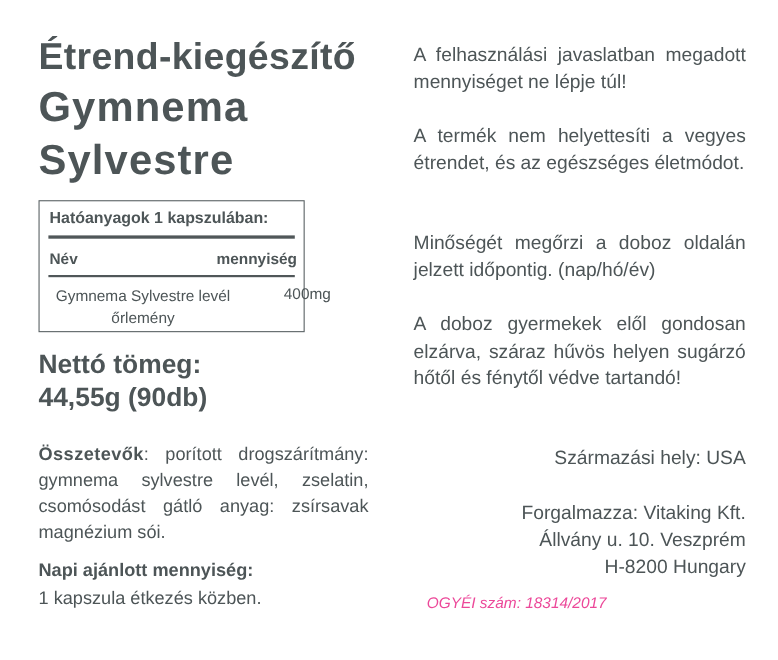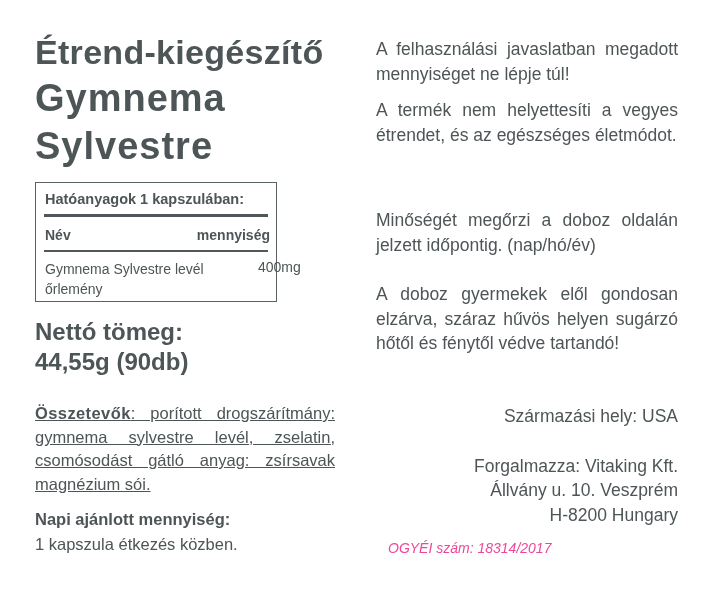--- a/index.html
+++ b/index.html
@@ -12,25 +12,25 @@
   .right { position: absolute; left: 376px; top: 0; width: 302px; }
   .t1 { position: absolute; top: 33px; left: 0; font-size: 34px; font-weight: bold; letter-spacing: 0.3px; color: #4d5557; white-space: nowrap; }
   .t2 { position: absolute; top: 76px; left: 0; font-size: 38px; font-weight: bold; letter-spacing: 1px; color: #4d5557; white-space: nowrap; line-height: 44px; }
   .t3 { position: absolute; top: 124px; left: 0; font-size: 38px; font-weight: bold; letter-spacing: 1px; color: #4d5557; white-space: nowrap; line-height: 44px; }
   .box { position: absolute; top: 182px; left: 0; width: 242px; height: 120px; border: 1.5px solid #5a6264; box-sizing: border-box; }
   .box-title { position: absolute; top: 8px; left: 9px; font-size: 14.5px; font-weight: bold; color: #4d5557; }
   .rule-thick { position: absolute; top: 31px; left: 0; right: 0; margin: 0 8px; height: 3px; background: #505759; }
   .box-hdr-name { position: absolute; top: 44px; left: 9px; font-size: 14px; font-weight: bold; color: #4d5557; }
   .box-hdr-qty { position: absolute; top: 44px; right: 6px; font-size: 14px; font-weight: bold; color: #4d5557; }
   .rule-thin { position: absolute; top: 67px; left: 0; right: 0; margin: 0 8px; height: 1.5px; background: #505759; }
-  .box-item { position: absolute; top: 76px; left: 9px; font-size: 14px; line-height: 20px; color: #4d5557; width: 170px; }
+  .box-item { position: absolute; top: 76px; left: 9px; font-size: 14px; line-height: 20px; color: #4d5557; width: 170px; text-align: center; }
   .box-qty { position: absolute; top: 76px; left: 222px; font-size: 14px; color: #4d5557; }
   .net1 { position: absolute; top: 318px; left: 0; font-size: 24px; font-weight: bold; color: #4d5557; white-space: nowrap; }
   .net2 { position: absolute; top: 348px; left: 0; font-size: 24px; font-weight: bold; color: #4d5557; white-space: nowrap; }
-  .ingr { position: absolute; top: 402px; left: 0; width: 300px; font-size: 16.5px; line-height: 23.5px; text-align: justify; color: #4d5557; text-decoration: underline; }
+  .ingr { position: absolute; top: 402px; left: 0; width: 300px; font-size: 16.5px; line-height: 23.5px; text-align: justify; color: #4d5557; }
   .ingr .lab { font-weight: bold; letter-spacing: 0.4px; }
   .daily-h { position: absolute; top: 510px; left: 0; font-size: 16.5px; font-weight: bold; color: #4d5557; white-space: nowrap; }
   .daily-v { position: absolute; top: 535px; left: 0; font-size: 16.5px; color: #4d5557; white-space: nowrap; }
   .p { position: absolute; left: 0; width: 302px; font-size: 17.5px; line-height: 24.5px; text-align: justify; color: #4d5557; }
   .p.nj { text-align: right; white-space: nowrap; }
   .ogyei { position: absolute; left: 0; top: 540px; font-size: 14px; font-style: italic; color: #ec4899; white-space: nowrap; margin-left: 12px; }
 </style>
 </head>
 <body>
 
@@ -53,21 +53,21 @@
   <div class="net2">44,55g (90db)</div>
 
   <div class="ingr"><span class="lab">Összetevők</span><span>: porított drogszárít­mány: gymnema sylvestre levél, zselatin, csomósodást gátló anyag: zsírsavak magnézium sói.</span></div>
 
   <div class="daily-h">Napi ajánlott mennyiség:</div>
   <div class="daily-v">1 kapszula étkezés közben.</div>
 </div>
 
 <div class="right">
   <div class="p" style="top:37px">A felhasználási javaslatban meg­adott mennyiséget ne lépje túl!</div>
-  <div class="p" style="top:98px">A termék nem helyettesíti a ve­gyes étrendet, és az egészséges életmódot.</div>
+  <div class="p" style="top:111px">A termék nem helyettesíti a ve­gyes étrendet, és az egészséges életmódot.</div>
   <div class="p" style="top:208px">Minőségét megőrzi a doboz olda­lán jelzett időpontig. (nap/hó/év)</div>
   <div class="p" style="top:282px">A doboz gyermekek elől gondo­san elzárva, száraz hűvös helyen sugárzó hőtől és fénytől védve tartandó!</div>
   <div class="p nj" style="top:404px">Származási hely: USA</div>
   <div class="p nj" style="top:454px">Forgalmazza: Vitaking Kft.</div>
   <div class="p nj" style="top:478px">Állvány u. 10.  Veszprém</div>
   <div class="p nj" style="top:503px">H-8200 Hungary</div>
   <div class="ogyei">OGYÉI szám: 18314/2017</div>
 </div>
 
 </body></html>

